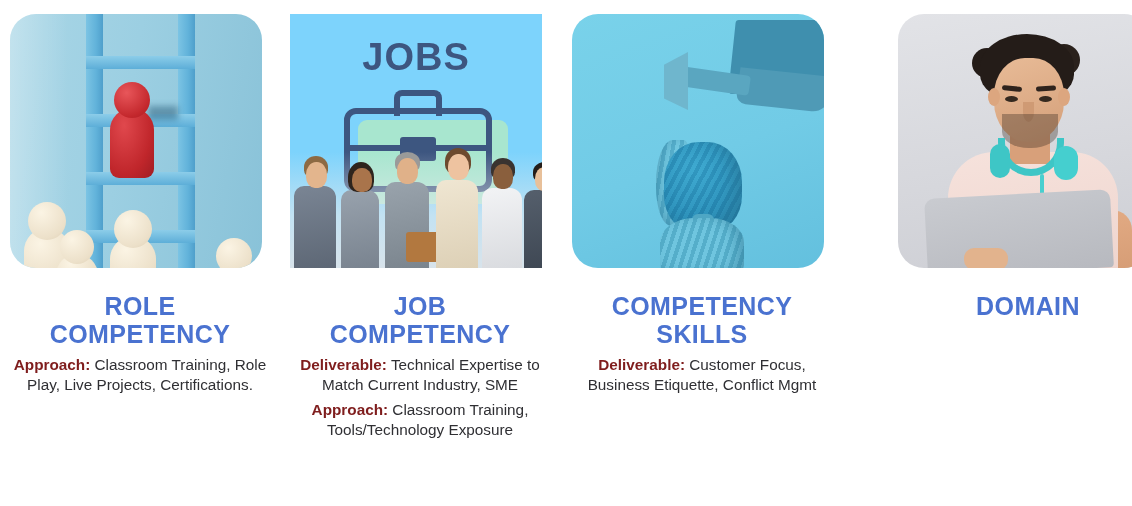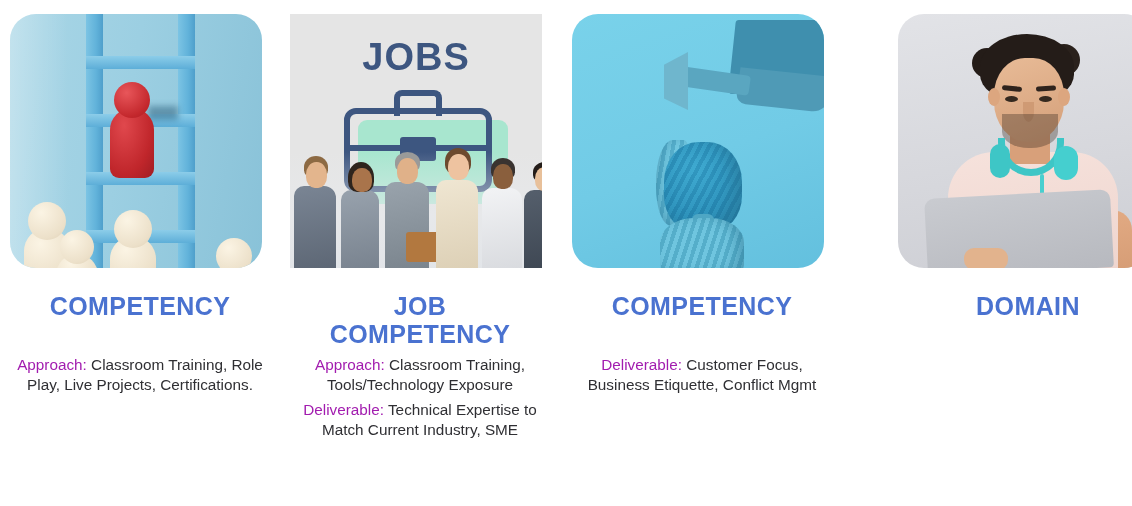--- a/index.html
+++ b/index.html
@@ -82,21 +82,21 @@
   .c1 .pw-head-1 { left: 18px; top: 188px; width: 38px; height: 38px; }
   .c1 .pw-body-1 { left: 14px; top: 214px; width: 46px; height: 56px; border-radius: 23px 23px 8px 8px; }
   .c1 .pw-head-2 { left: 50px; top: 216px; width: 34px; height: 34px; }
   .c1 .pw-body-2 { left: 46px; top: 240px; width: 42px; height: 34px; border-radius: 21px 21px 6px 6px; }
   .c1 .pw-head-3 { left: 104px; top: 196px; width: 38px; height: 38px; }
   .c1 .pw-body-3 { left: 100px; top: 222px; width: 46px; height: 48px; border-radius: 23px 23px 8px 8px; }
   .c1 .pw-head-4 { left: 206px; top: 224px; width: 36px; height: 36px; }
   .c1 .pw-body-4 { left: 202px; top: 250px; width: 44px; height: 24px; border-radius: 22px 22px 6px 6px; }
 
   
-  .c2 { background: #e5e5e5; }
+  .c2 { background: #7dd3fc; }
   .c2 .jobs-title {
     position: absolute; top: 22px; left: 0; width: 100%;
     text-align: center;
     font-size: 38px; font-weight: 700; letter-spacing: 1px;
     color: #3d5680;
     font-family: "Liberation Sans", sans-serif;
   }
   .c2 .bc-mint {
     position: absolute; left: 68px; top: 106px; width: 150px; height: 84px;
     background: #a8e6cf; border-radius: 9px;
@@ -252,21 +252,21 @@
     top: 355px; left: 8px; width: 264px;
     text-align: center;
   }
   .para {
     font-size: 15.3px;
     line-height: 1.30;
     color: #2f2f33;
     margin-bottom: 5px;
     font-family: "Liberation Sans", sans-serif;
   }
-  .para .lead { font-weight: 400; color: #a21caf; }
+  .para .lead { font-weight: 700; color: #7f1d1d; }
 </style>
 </head>
 <body>
 
 <div class="board">
 
   <div class="col col-1">
     <div class="card c1">
       <div class="wall-shadow"></div>
       <div class="ladder-rail rail-l"></div>
@@ -282,20 +282,21 @@
       <div class="peg-w pw-head-1"></div>
       <div class="peg-w pw-body-3"></div>
       <div class="peg-w pw-head-3"></div>
       <div class="peg-w pw-body-2"></div>
       <div class="peg-w pw-head-2"></div>
       <div class="peg-w pw-body-4"></div>
       <div class="peg-w pw-head-4"></div>
     </div>
 
     <div class="heading">
+      <div>ROLE</div>
       <div>COMPETENCY</div>
     </div>
 
     <div class="body-wrap">
       <p class="para">
         <span class="lead">Approach:</span><span> Classroom Training, Role Play, Live Projects, Certifications.</span>
       </p>
     </div>
   </div>
 
@@ -351,42 +352,43 @@
       </div>
     </div>
 
     <div class="heading">
       <div>JOB</div>
       <div>COMPETENCY</div>
     </div>
 
     <div class="body-wrap">
       <p class="para">
-        <span class="lead">Approach:</span><span> Classroom Training, Tools/Technology Exposure</span>
+        <span class="lead">Deliverable:</span><span> Technical Expertise to Match Current Industry, SME</span>
       </p>
       <p class="para">
-        <span class="lead">Deliverable:</span><span> Technical Expertise to Match Current Industry, SME</span>
+        <span class="lead">Approach:</span><span> Classroom Training, Tools/Technology Exposure</span>
       </p>
     </div>
   </div>
 
   <div class="col col-3">
     <div class="card c3">
       <div class="can-body"></div>
       <div class="can-body2"></div>
       <div class="can-spout"></div>
       <div class="can-nozzle"></div>
       <div class="brain-mid"></div>
       <div class="brain-top"></div>
       <div class="brain-stem"></div>
       <div class="brain-bot"></div>
     </div>
 
     <div class="heading">
       <div>COMPETENCY</div>
+      <div>SKILLS</div>
     </div>
 
     <div class="body-wrap">
       <p class="para">
         <span class="lead">Deliverable:</span><span> Customer Focus, Business Etiquette, Conflict Mgmt</span>
       </p>
     </div>
   </div>
 
   <div class="col col-4">

